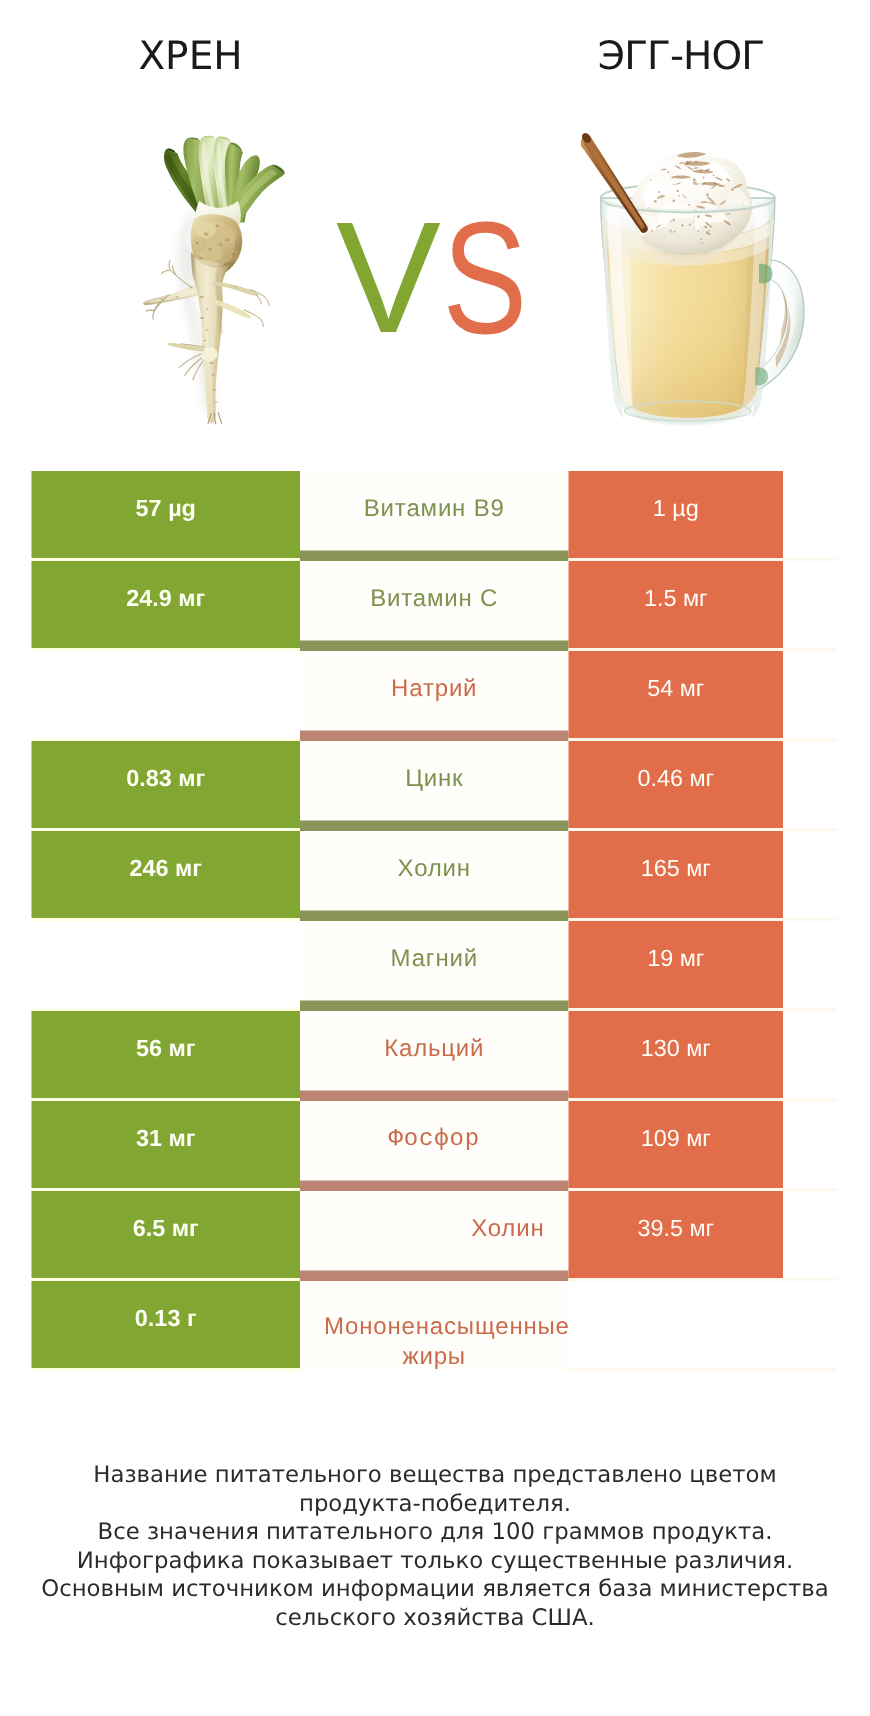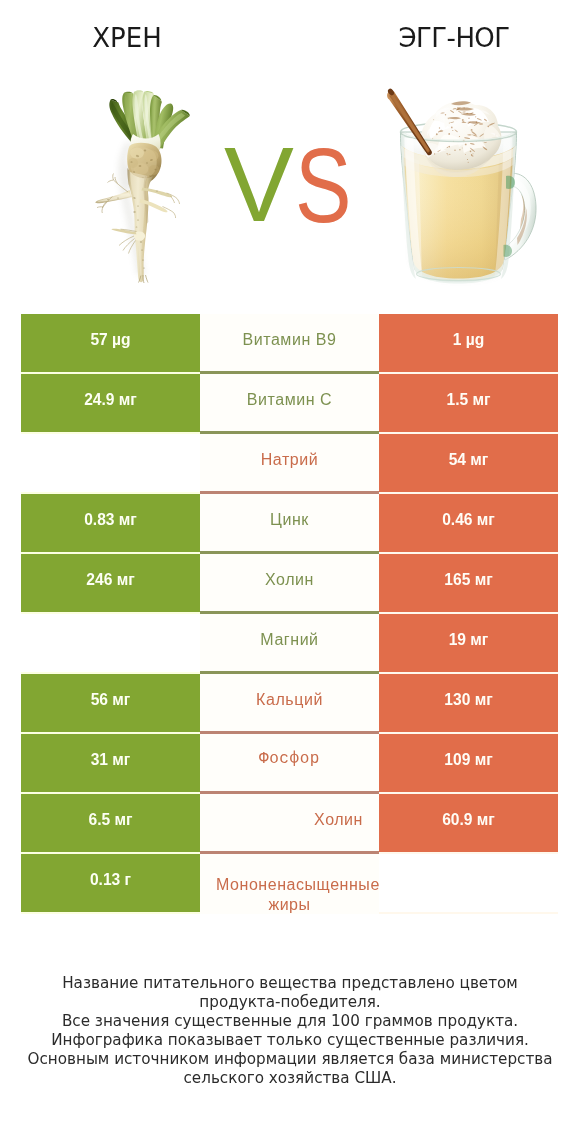--- a/index.html
+++ b/index.html
@@ -28,24 +28,24 @@
 
   
   .table{position:absolute;left:21px;top:314px;width:537px;}
   .trow{position:relative;height:60px;}
   .trow::before{content:"";position:absolute;left:0;top:58px;width:179px;height:2px;background:#fcffe2;}
   .trow::after{content:"";position:absolute;left:358px;top:58px;width:179px;height:2px;background:#fff8ec;}
   .cell{position:absolute;top:0;height:58px;display:flex;align-items:flex-start;
         justify-content:center;box-sizing:border-box;}
   .cell-left{left:0;width:179px;background:#82a632;color:#fdfff4;font-size:15.6px;font-weight:bold;
              line-height:19.3px;padding-top:16px;}
-  .cell-right{left:358px;width:179px;background:#e16d4a;color:#fffdf6;font-size:15.6px;font-weight:bold;
+  .cell-right{left:358px;width:143px;background:#e16d4a;color:#fffdf6;font-size:15.6px;font-weight:normal;
               line-height:19.3px;padding-top:16px;}
   .cell-mid{left:179px;width:179px;height:60px;background:#fffefa;font-size:16px;text-align:center;
-            line-height:19.3px;border-bottom:3px solid #be185d;padding:16px 16px 0;letter-spacing:0.55px;}
+            line-height:19.3px;border-bottom:7px solid #be185d;padding:16px 16px 0;letter-spacing:0.55px;}
   .trow:last-child .cell-mid{border-bottom:none;align-items:flex-end;}
   .cell-mid .mid-text{display:block;width:147px;}
   .win-left{color:#7d9150;}
   .win-right{color:#c96c4b;}
 
   
   .footer{position:absolute;left:0;top:974px;width:580px;text-align:center;
           font-family:"DejaVu Sans",sans-serif;font-size:15.2px;line-height:19px;color:#2b2b2b;}
   .footer div{white-space:nowrap;}
 </style>
@@ -499,32 +499,32 @@
         <div class="cell cell-mid" style="border-bottom-color: rgb(188, 132, 115); font-family: Liberation Mono, monospace;">
           <span class="win-right mid-text">Фосфор</span>
         </div>
         <div class="cell cell-right">109 мг</div>
       </div>
       <div class="trow">
         <div class="cell cell-left">6.5 мг</div>
         <div class="cell cell-mid" style="border-bottom-color: rgb(188, 132, 115); text-align: right;">
           <span class="win-right mid-text">Холин</span>
         </div>
-        <div class="cell cell-right">60.9 мг</div>
+        <div class="cell cell-right">39.5 мг</div>
       </div>
       <div class="trow">
         <div class="cell cell-left">0.13 г</div>
         <div class="cell cell-mid" style="border-bottom-color: rgb(188, 132, 115);">
           <span class="win-right mid-text">Мононенасыщенные жиры</span>
         </div>
       </div>
     </div>
 
   <div class="footer" id="footer-note">
       <div>Название питательного вещества представлено цветом</div>
       <div>продукта-победителя.</div>
-      <div>Все значения существенные для 100 граммов продукта.</div>
+      <div>Все значения питательного для 100 граммов продукта.</div>
       <div>Инфографика показывает только существенные различия.</div>
       <div>Основным источником информации является база министерства</div>
       <div>сельского хозяйства США.</div>
     </div>
 
 </div>
 
 </body></html>

